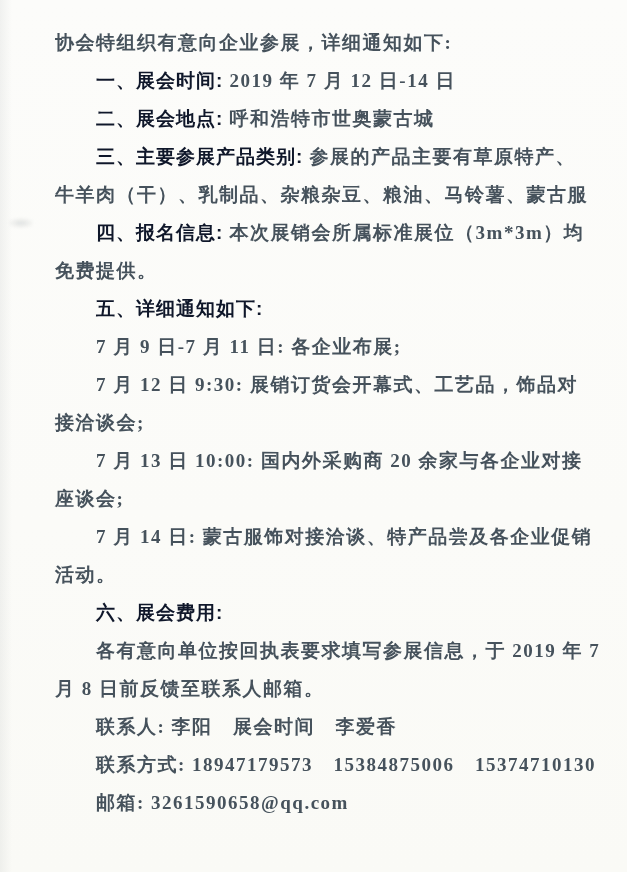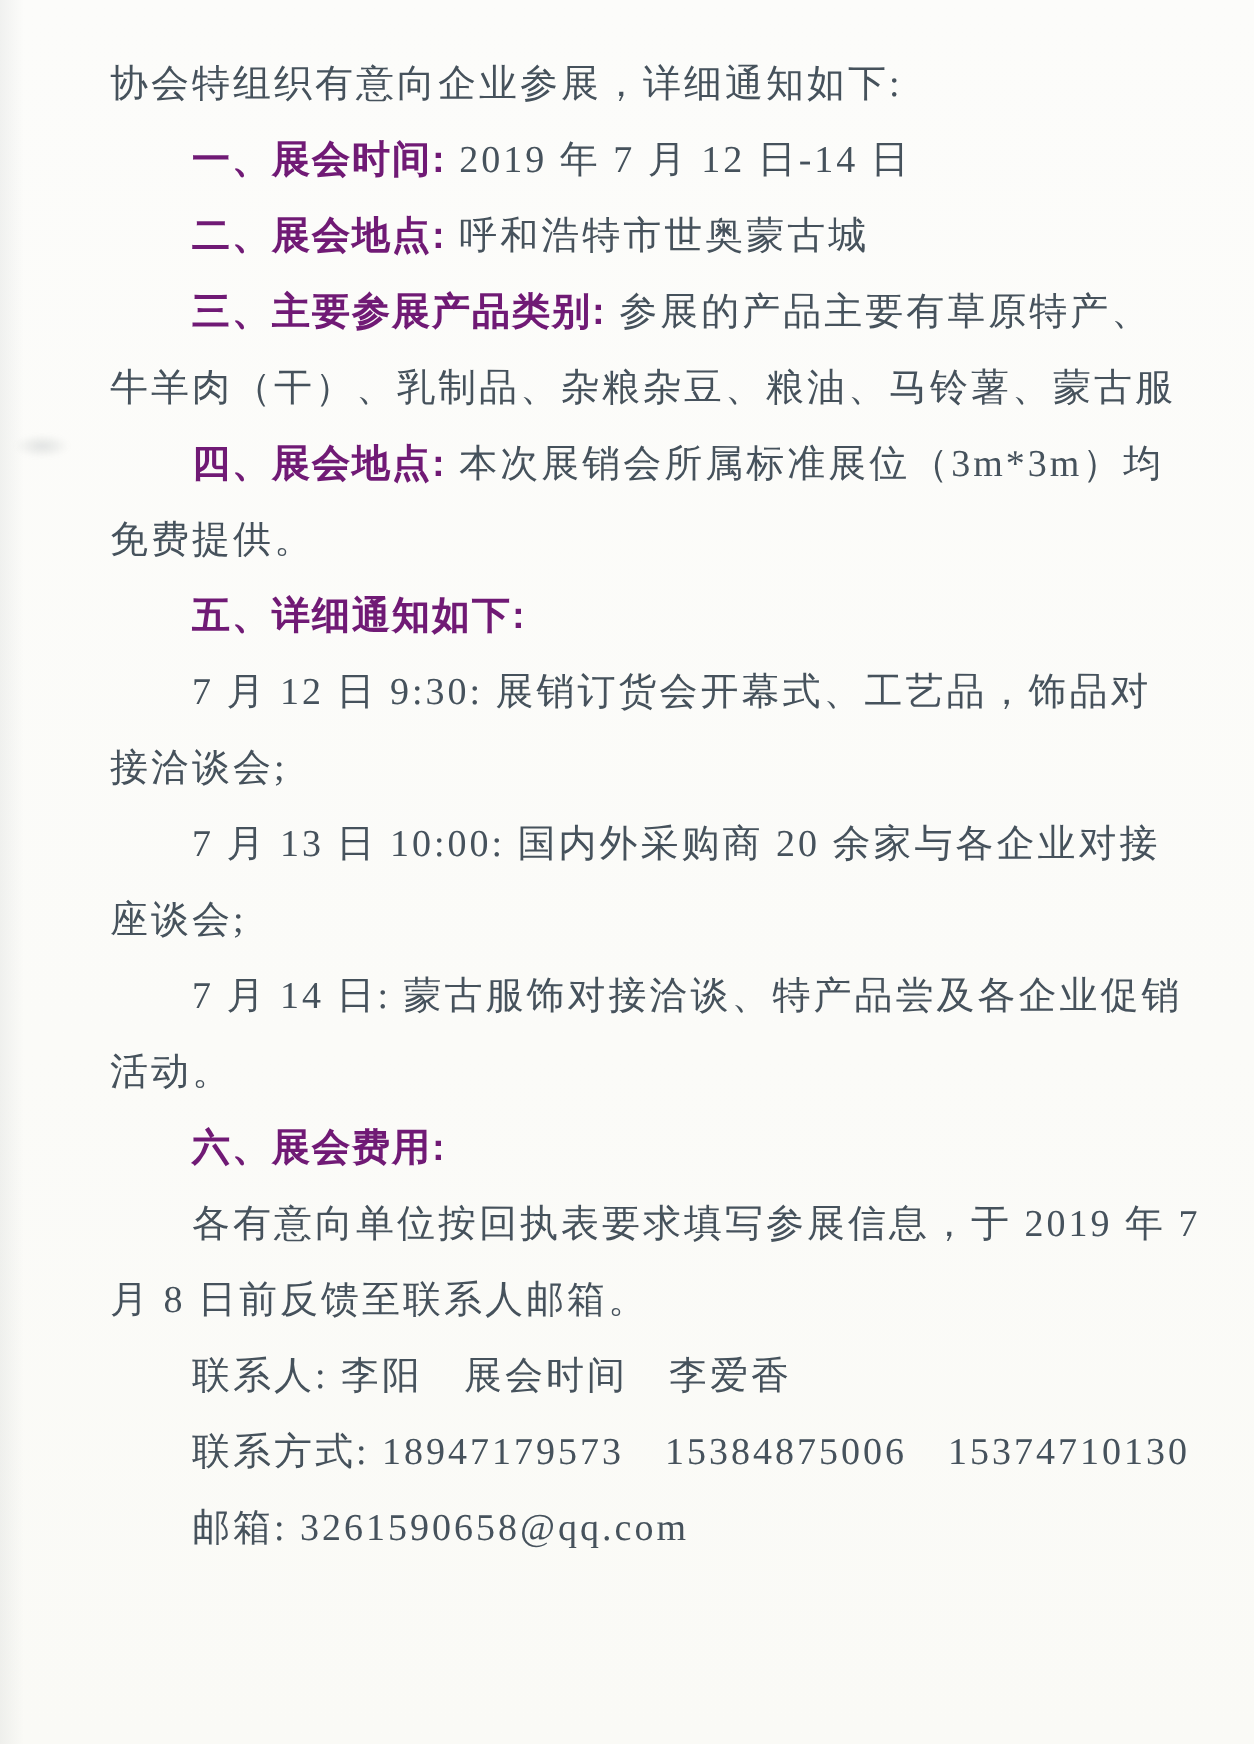--- a/index.html
+++ b/index.html
@@ -37,44 +37,45 @@
     width: 536px;
   }
   .line {
     line-height: 38px;
     font-size: 19px;
     letter-spacing: 1.5px;
     color: #46525c;
     white-space: nowrap;
   }
   .line.indent { padding-left: 41px; }
-  .seg { font-family: inherit; }
+  .seg { font-family: inherit; font-weight: bold; }
   .seg.bold {
     font-family: "Liberation Sans", "DejaVu Sans", sans-serif;
     font-weight: 700;
-    color: #701a75;
+    color: #0f172a;
     letter-spacing: 1px;
     text-align: center;
   }
 </style>
 </head>
 <body>
 
 <div class="page">
   <div class="edge-shadow"></div>
   <div class="smudge"></div>
   <div class="doc" id="doc-body">
       <div class="line"><span class="seg">协会特组织有意向企业参展，详细通知如下:</span></div>
       <div class="line indent"><span class="seg bold">一、展会时间:</span><span class="seg"> 2019 年 7 月 12 日-14 日</span></div>
       <div class="line indent"><span class="seg bold">二、展会地点:</span><span class="seg"> 呼和浩特市世奥蒙古城</span></div>
       <div class="line indent"><span class="seg bold">三、主要参展产品类别:</span><span class="seg"> 参展的产品主要有草原特产、</span></div>
       <div class="line"><span class="seg">牛羊肉（干）、乳制品、杂粮杂豆、粮油、马铃薯、蒙古服</span></div>
-      <div class="line indent"><span class="seg bold">四、展会地点:</span><span class="seg"> 本次展销会所属标准展位（3m*3m）均</span></div>
+      <div class="line indent"><span class="seg bold">四、报名信息:</span><span class="seg"> 本次展销会所属标准展位（3m*3m）均</span></div>
       <div class="line"><span class="seg">免费提供。</span></div>
       <div class="line indent"><span class="seg bold">五、详细通知如下:</span></div>
+      <div class="line indent"><span class="seg">7 月 9 日-7 月 11 日: 各企业布展;</span></div>
       <div class="line indent"><span class="seg">7 月 12 日 9:30: 展销订货会开幕式、工艺品，饰品对</span></div>
       <div class="line"><span class="seg">接洽谈会;</span></div>
       <div class="line indent"><span class="seg">7 月 13 日 10:00: 国内外采购商 20 余家与各企业对接</span></div>
       <div class="line"><span class="seg">座谈会;</span></div>
       <div class="line indent"><span class="seg">7 月 14 日: 蒙古服饰对接洽谈、特产品尝及各企业促销</span></div>
       <div class="line"><span class="seg">活动。</span></div>
       <div class="line indent"><span class="seg bold">六、展会费用:</span></div>
       <div class="line indent"><span class="seg">各有意向单位按回执表要求填写参展信息，于 2019 年 7</span></div>
       <div class="line"><span class="seg">月 8 日前反馈至联系人邮箱。</span></div>
       <div class="line indent"><span class="seg">联系人: 李阳　展会时间　李爱香</span></div>

